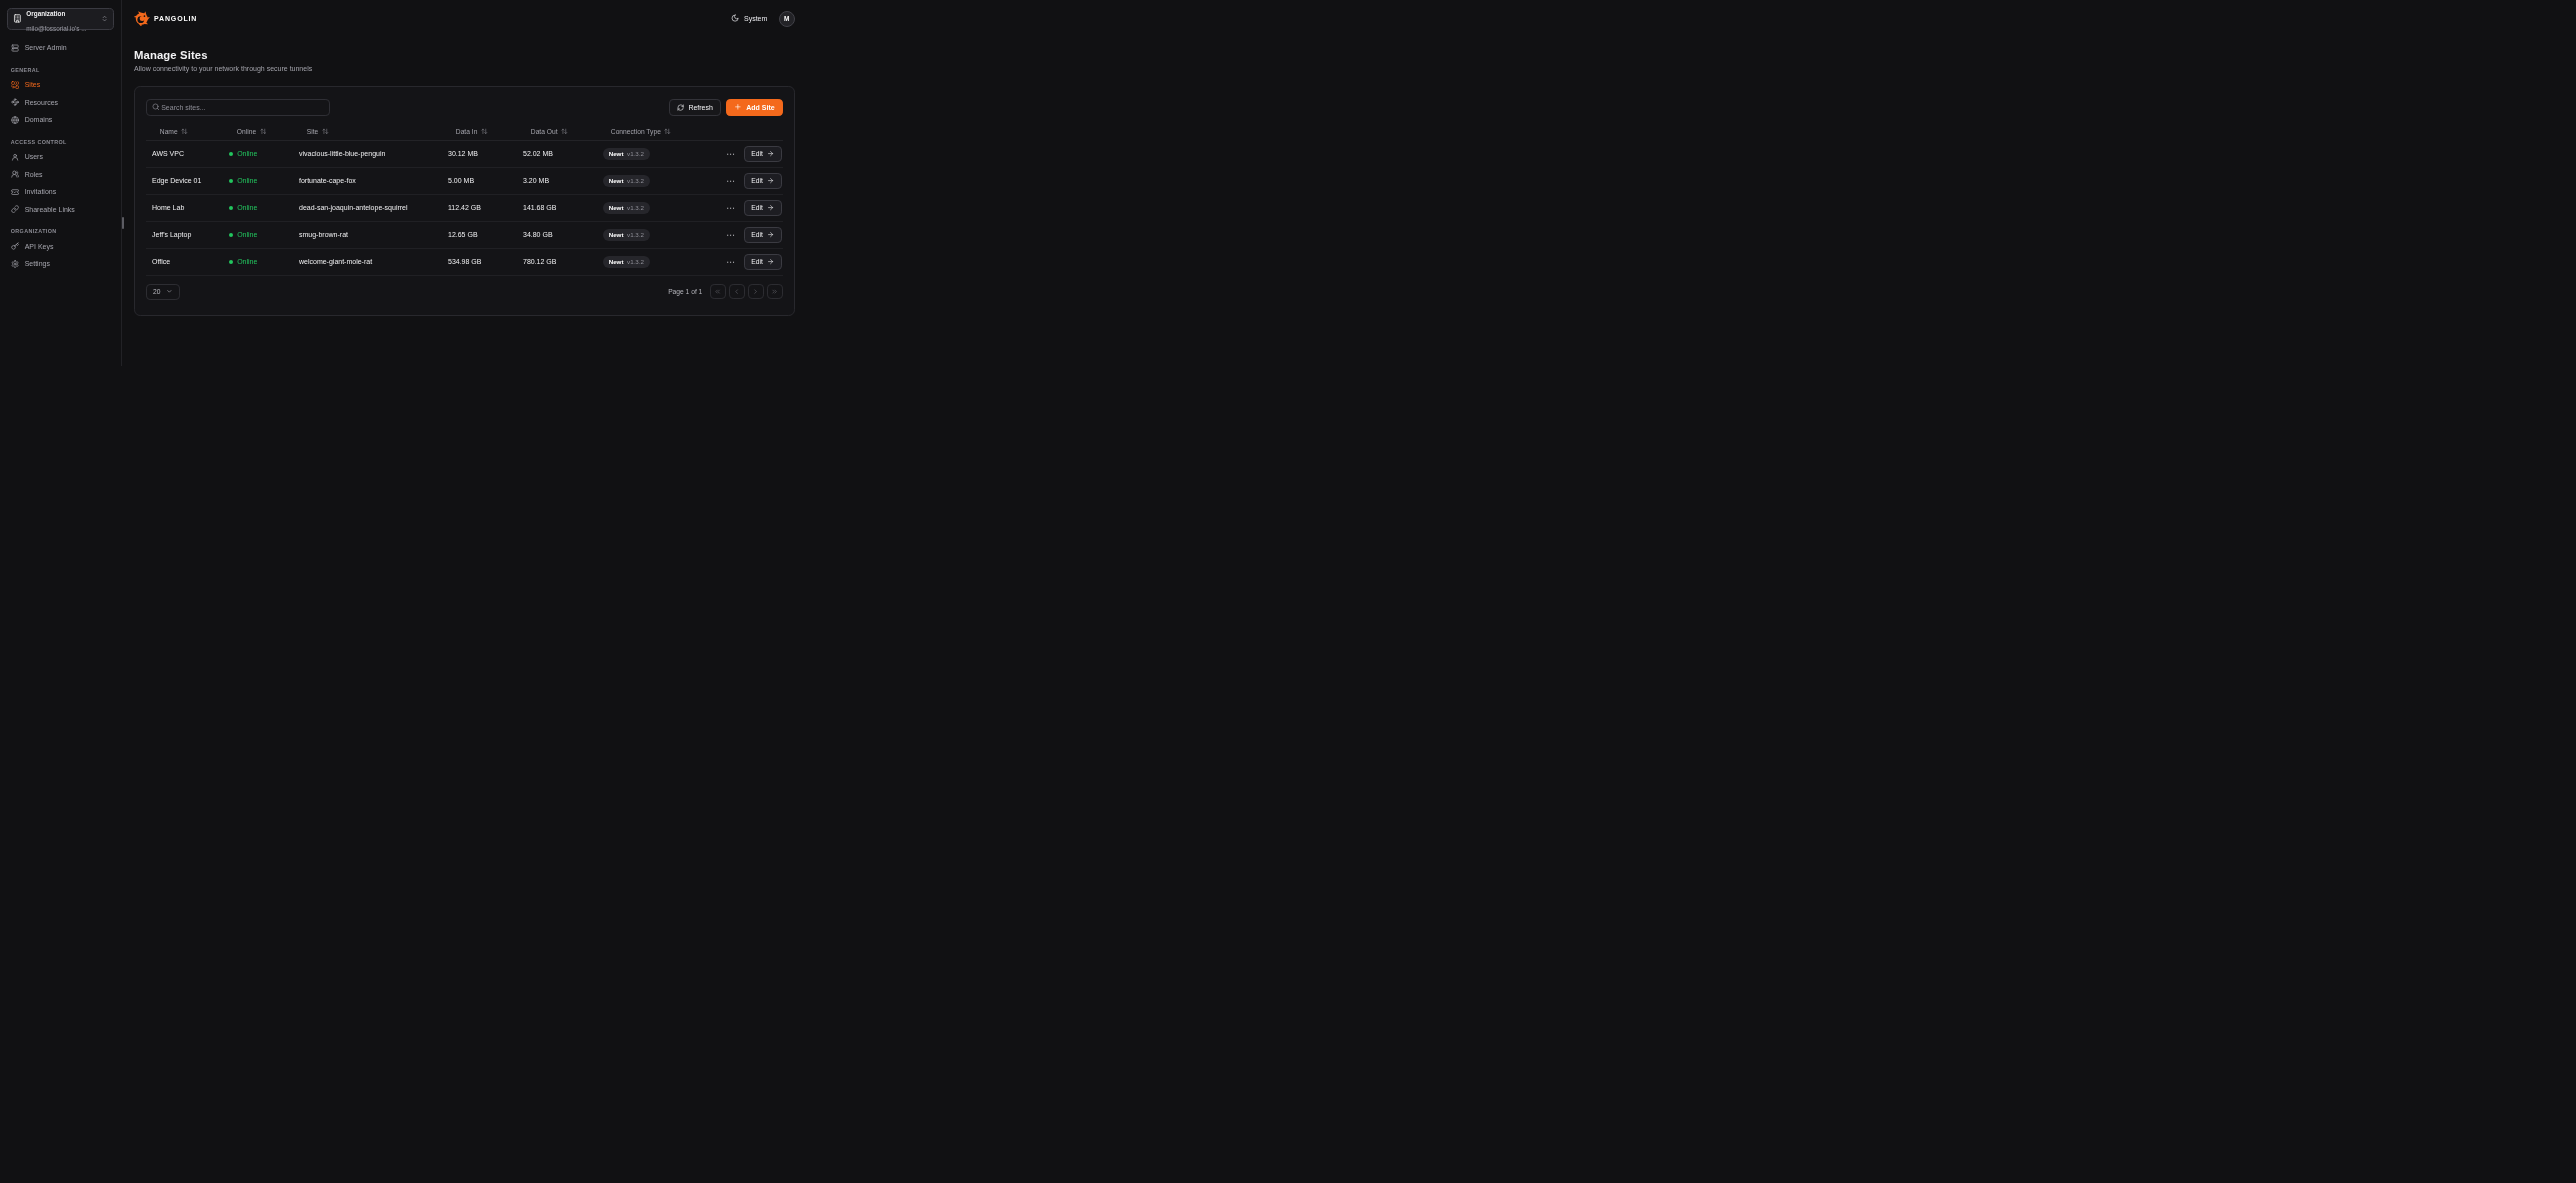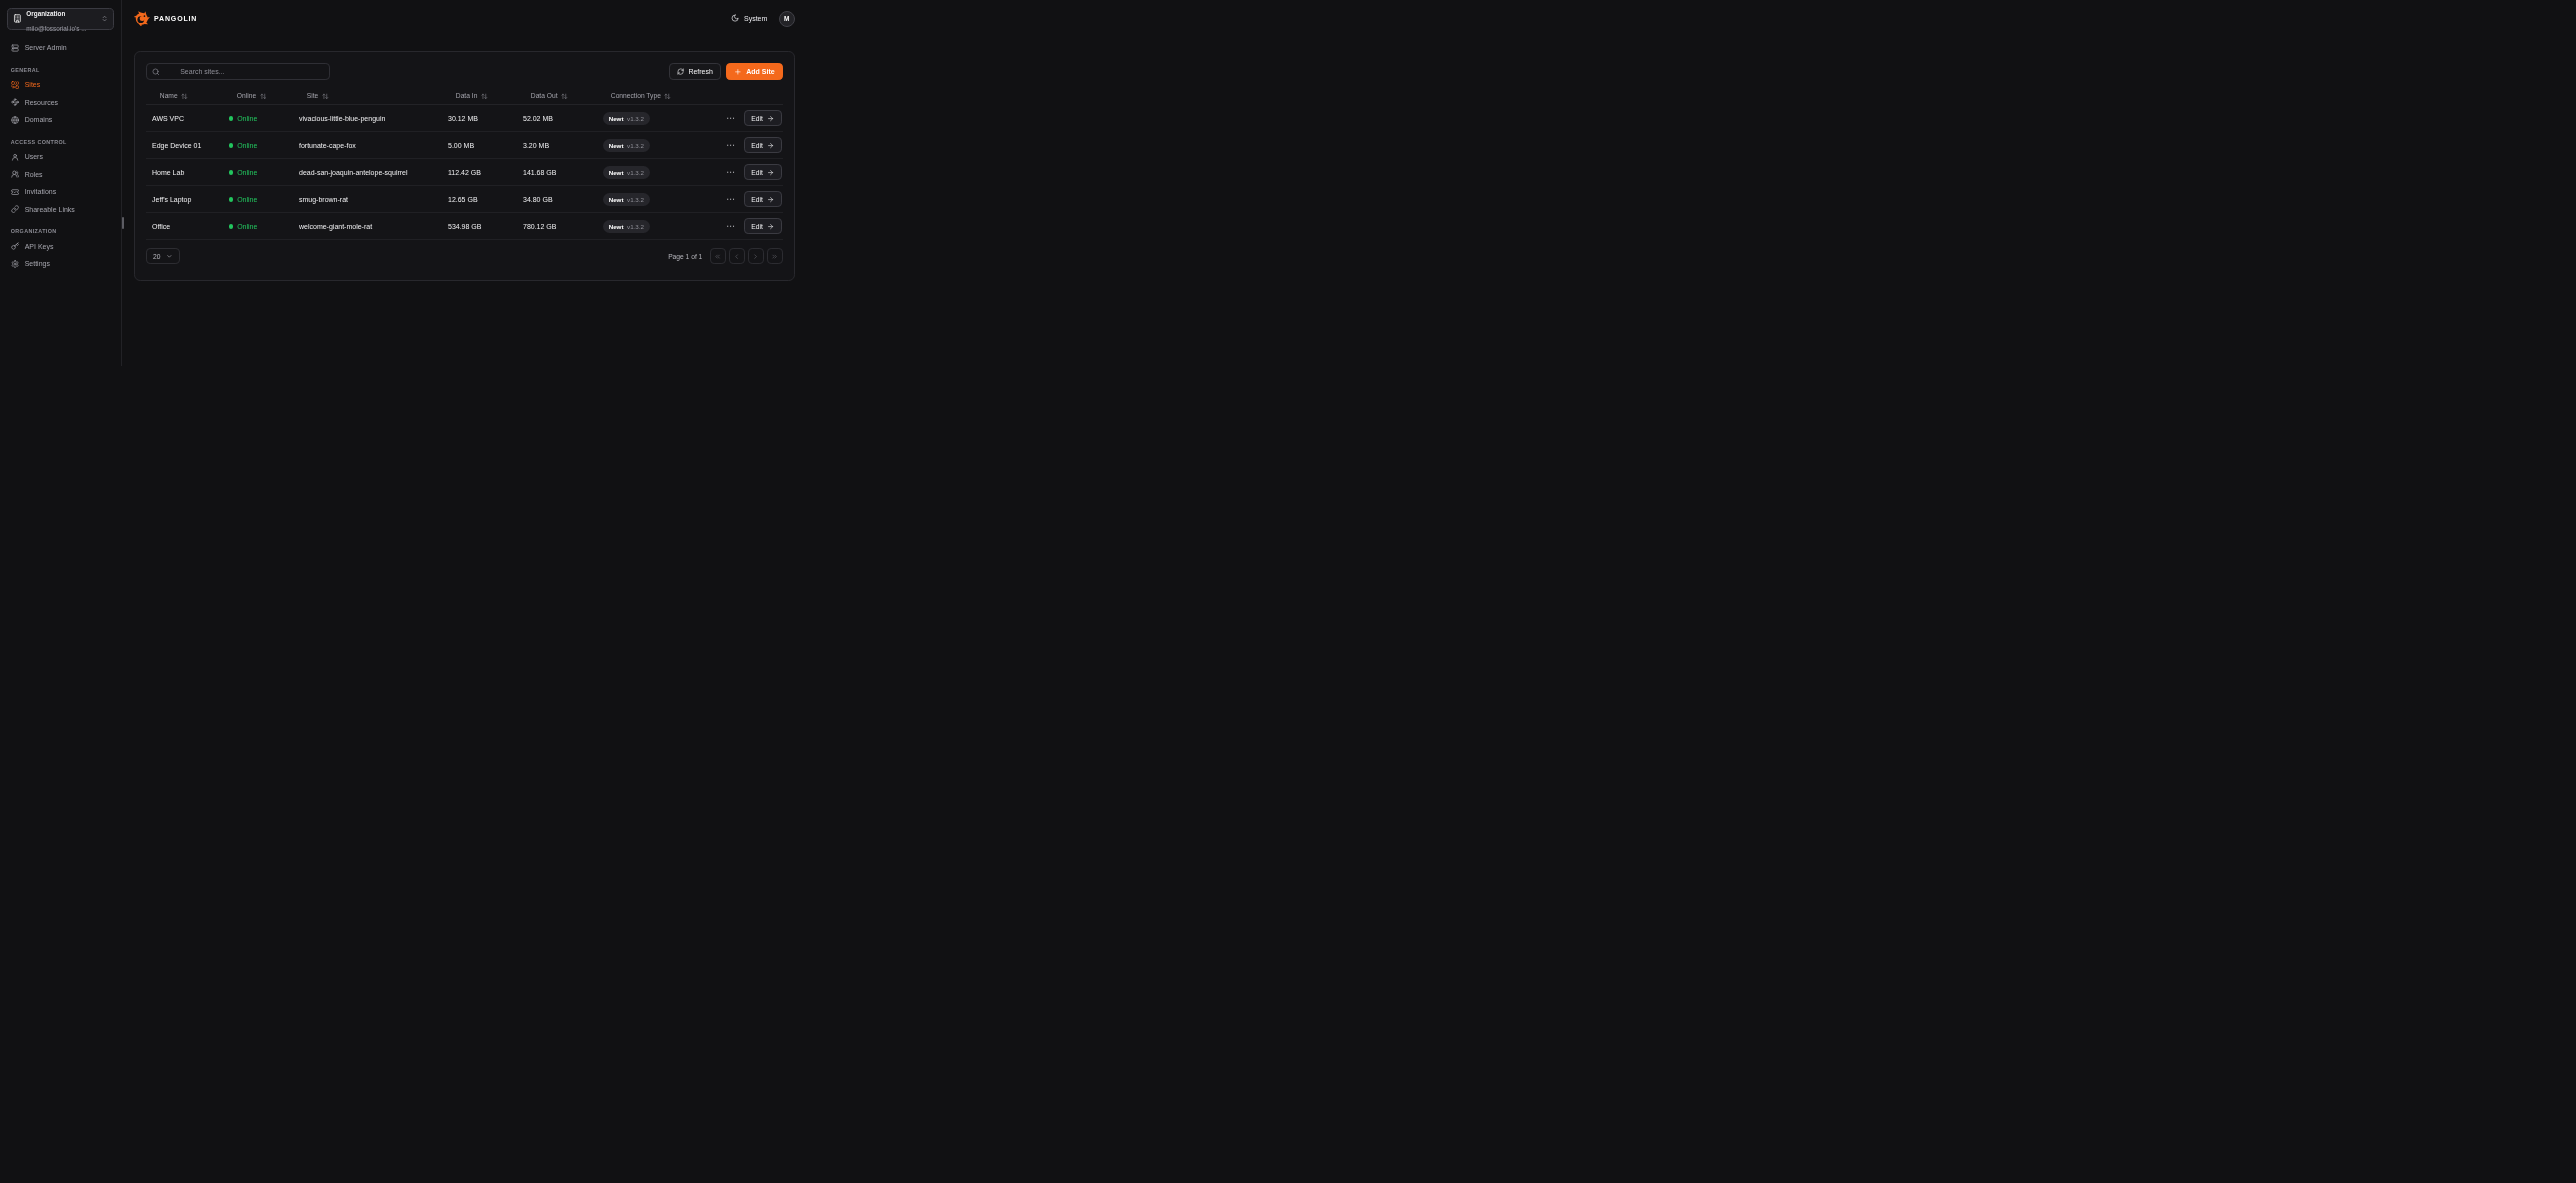--- a/index.html
+++ b/index.html
@@ -50,21 +50,21 @@
     display:flex; align-items:center; justify-content:center; cursor:pointer; font-family:inherit; }
 
   .page-head { margin-top:12.4px; }
   .page-head h1 { font-size:11.3px; font-weight:bold; letter-spacing:.01em; }
   .page-head p { margin-top:4.1px; font-size:7px; color:#a2a2aa; }
 
   
   .card { margin-top:14px; border:0.5px solid #28282d; border-radius:6.2px;
     background:var(--card); padding:11.3px 10.8px 9.3px; height:230px; }
   .toolbar { display:flex; align-items:center; justify-content:space-between; }
-  .search { display:flex; align-items:center; gap:20px; width:184px; height:17px;
+  .search { display:flex; align-items:center; gap:1px; width:184px; height:17px;
     border:0.5px solid #2f2f35; border-radius:4.1px; padding:0 5.7px; color:#8e8e97; }
   .search input { flex:1; background:none; border:none; outline:none; color:var(--text);
     font-size:7px; font-family:inherit; }
   .search input::placeholder { color:#8e8e97; }
   .toolbar-actions { display:flex; gap:5.2px; }
   .btn { display:flex; align-items:center; gap:4.1px; height:17px; border-radius:4.1px;
     padding:0 7.2px; font-size:7px; font-family:inherit; cursor:pointer; }
   .btn-outline { background:#17171a; border:0.5px solid #333339; color:#f5f5f7; }
   .btn-primary { background:var(--accent); border:0.5px solid var(--accent); color:#fff; font-weight:600; }
 
@@ -277,20 +277,24 @@
           <svg width="8.2" height="8.2" viewBox="0 0 24 24" fill="none" stroke="currentColor" stroke-width="2" stroke-linecap="round" stroke-linejoin="round">
               <path d="M12 3a6 6 0 0 0 9 9 9 9 0 1 1-9-9Z"></path>
             </svg>
         </span>
         <span>System</span>
       </button>
       <button class="avatar">M</button>
     </div>
   </header>
 
+  <section class="page-head">
+    <h1>Manage Sites</h1>
+    <p>Allow connectivity to your network through secure tunnels</p>
+  </section>
 
   <section class="card">
 
     <div class="toolbar">
       <label class="search">
         <span>
           <svg width="7.7" height="7.7" viewBox="0 0 24 24" fill="none" stroke="currentColor" stroke-width="2" stroke-linecap="round" stroke-linejoin="round">
               <circle cx="11" cy="11" r="8"></circle>
               <path d="m21 21-4.3-4.3"></path>
             </svg>

